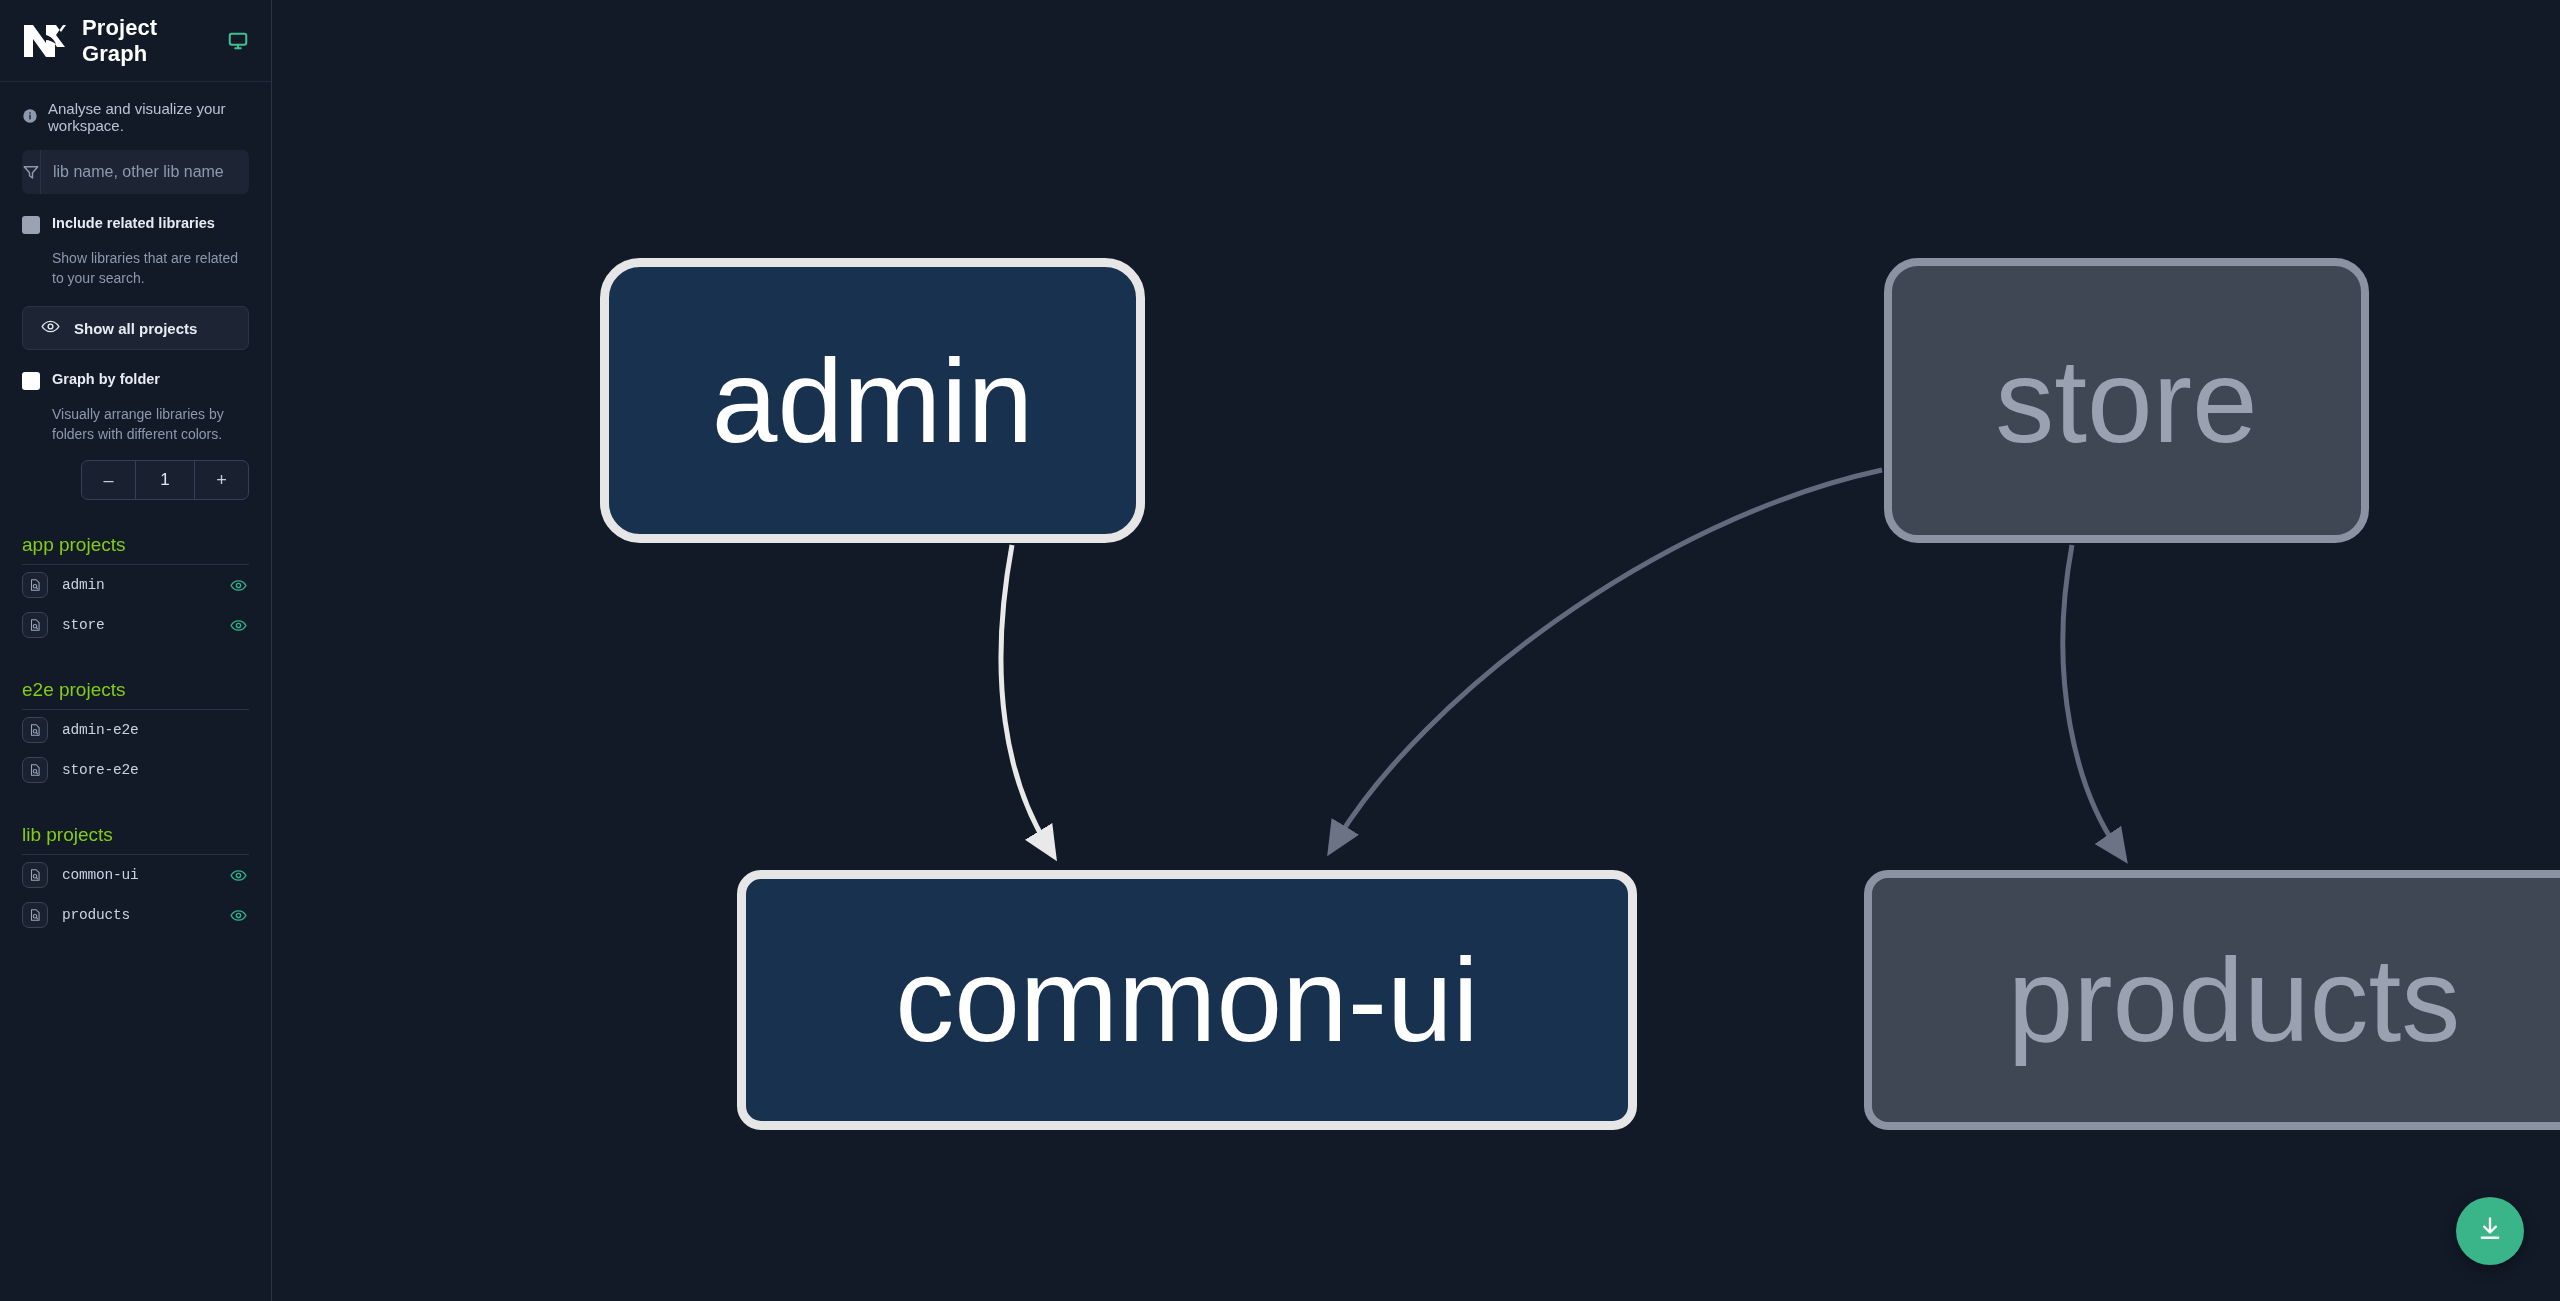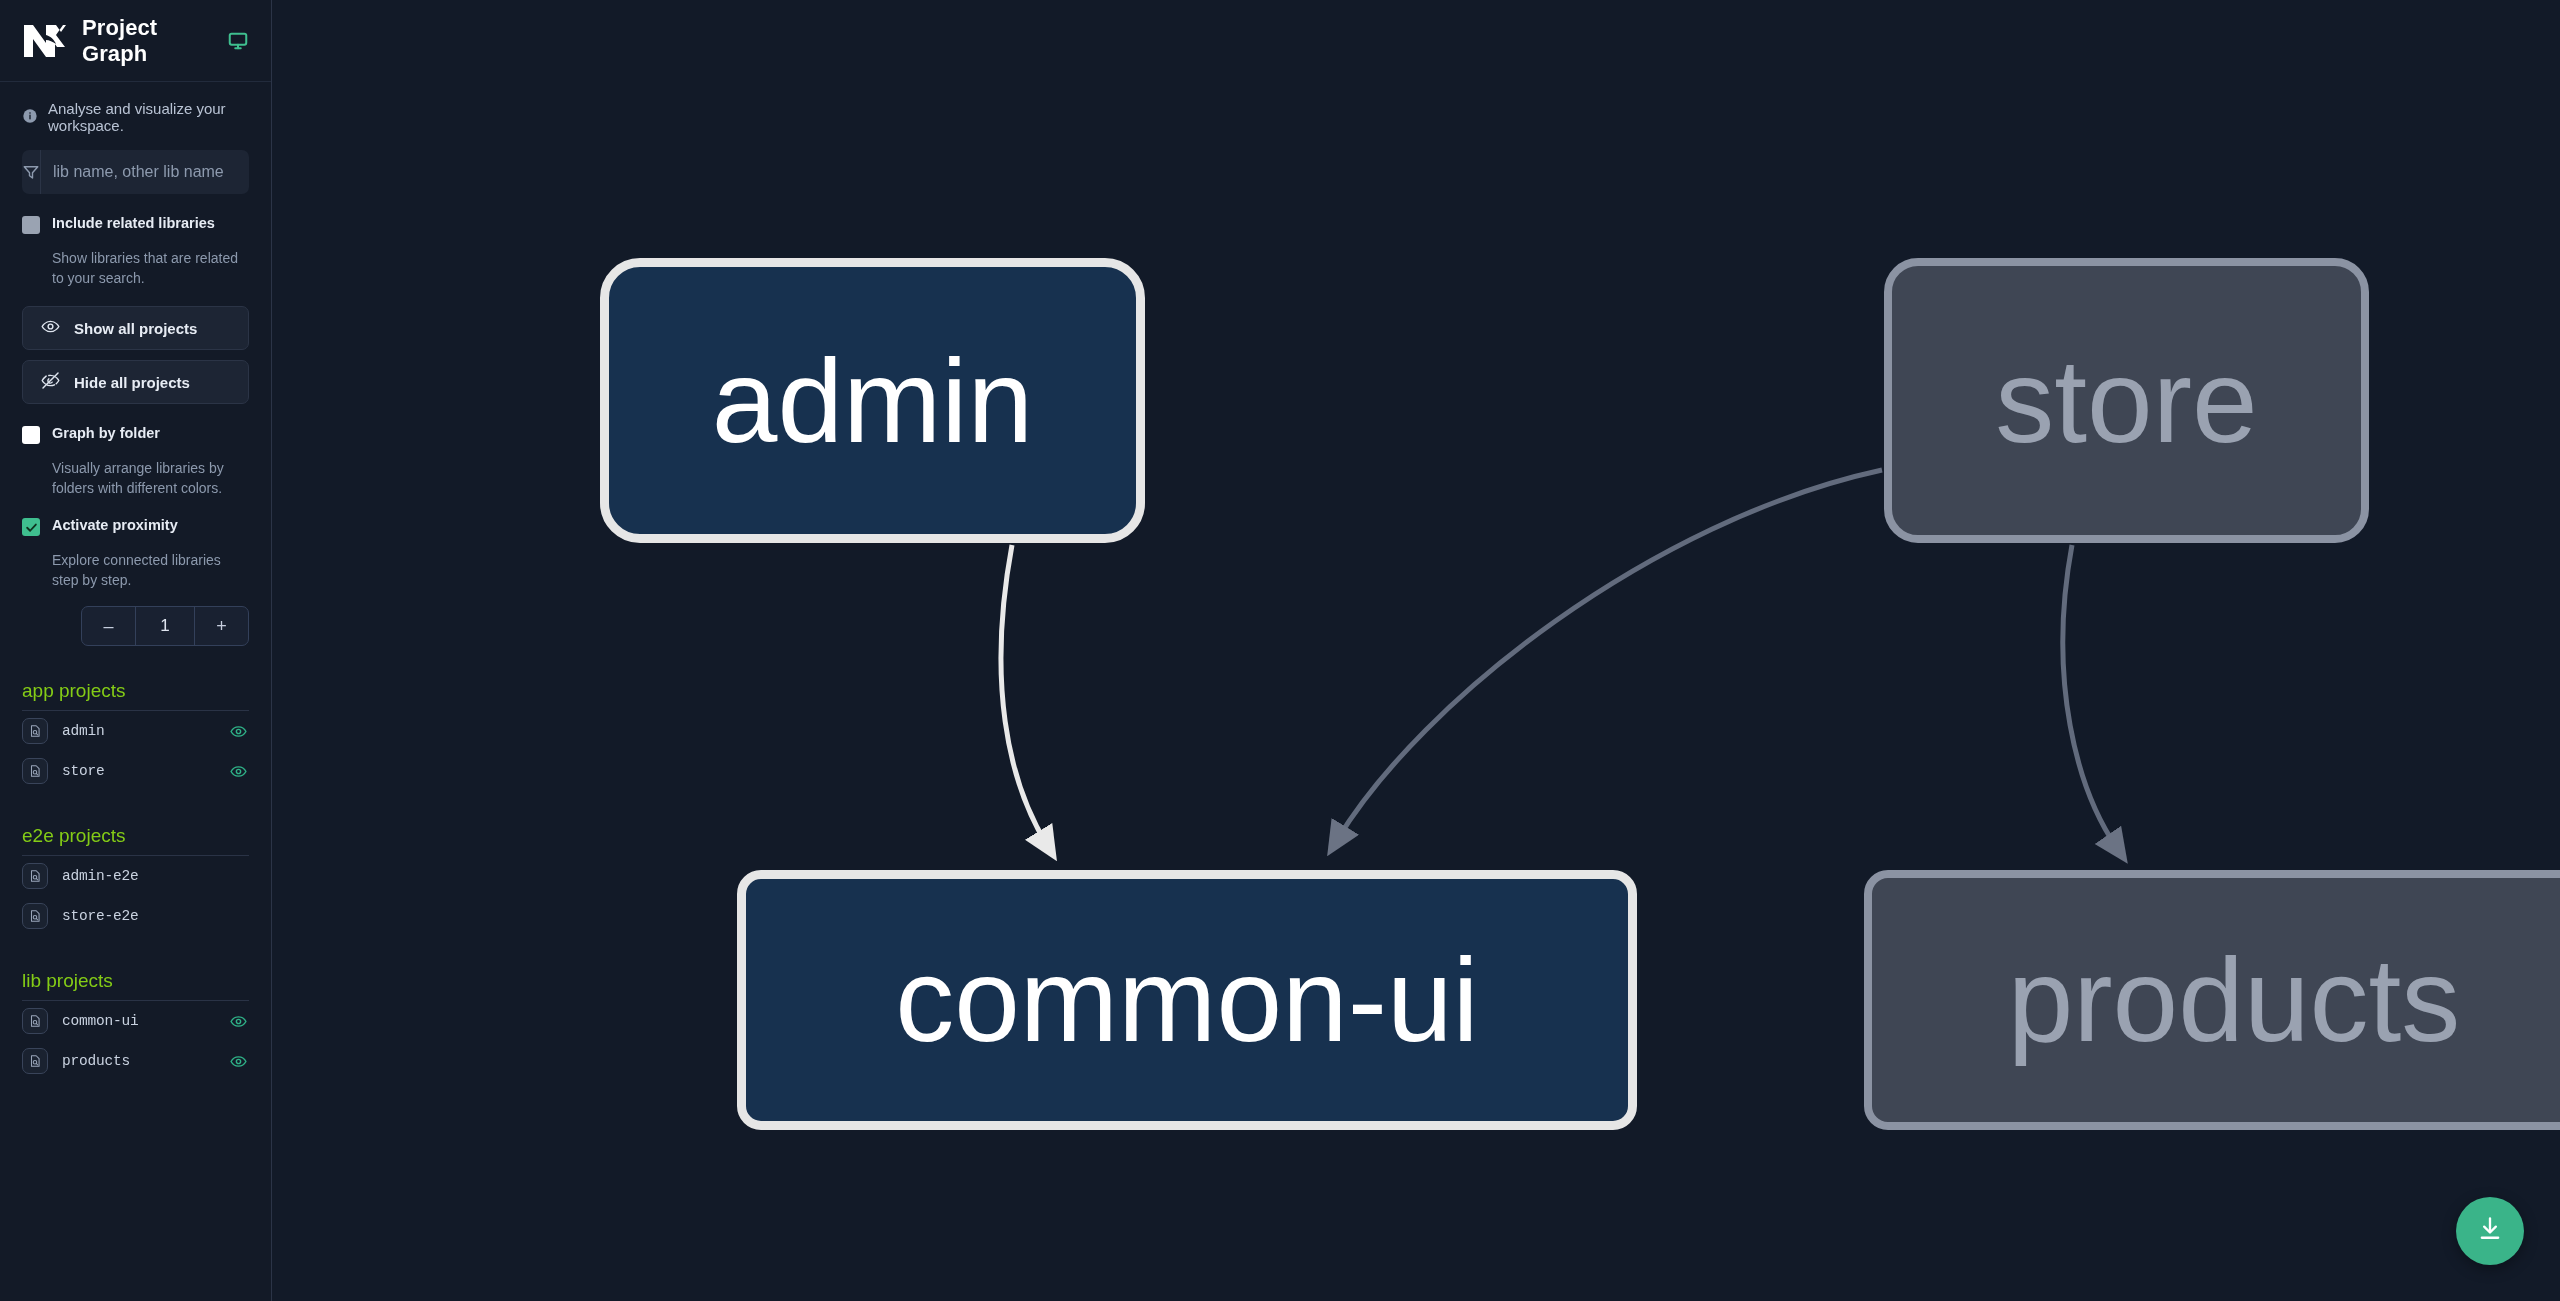--- a/index.html
+++ b/index.html
@@ -236,53 +236,29 @@
         <span>
           <svg width="19" height="19" viewBox="0 0 24 24" fill="none" stroke="#dfe5ef" stroke-width="1.8" stroke-linecap="round" stroke-linejoin="round">
             <path d="M1.5 12S5 5.5 12 5.5 22.5 12 22.5 12 19 18.5 12 18.5 1.5 12 1.5 12z"></path>
             <circle cx="12" cy="12" r="3"></circle>
           </svg>
         </span>
         <span>Show all projects</span>
       </button>
     </div>
 
-    <div class="btn-row b2">
-      <button class="wbtn">
-        <span>
-          <svg width="19" height="19" viewBox="0 0 24 24" fill="none" stroke="#dfe5ef" stroke-width="1.8" stroke-linecap="round" stroke-linejoin="round">
-            <path d="M17 17.5C15.5 18.2 13.9 18.5 12 18.5 5 18.5 1.5 12 1.5 12a19 19 0 0 1 5-5.6"></path>
-            <path d="M9.9 5.7A9.9 9.9 0 0 1 12 5.5c7 0 10.5 6.5 10.5 6.5a19.4 19.4 0 0 1-3.3 4.2"></path>
-            <path d="M9.9 9.9a3 3 0 1 0 4.2 4.2"></path>
-            <line x1="2.5" y1="21.5" x2="21.5" y2="2.5"></line>
-          </svg>
-        </span>
-        <span>Hide all projects</span>
-      </button>
-    </div>
 
     <div class="opt-row">
       <span class="cbox white"></span>
       <span class="opt-text">
         <span class="opt-label" style="display:block">Graph by folder</span>
         <span class="opt-desc" style="display:block">Visually arrange libraries by folders with different colors.</span>
       </span>
     </div>
 
-    <div class="opt-row tight">
-      <span class="cbox green">
-        <svg width="13" height="13" viewBox="0 0 24 24" fill="none" stroke="#10331f" stroke-width="3.4" stroke-linecap="round" stroke-linejoin="round">
-          <polyline points="4 12.5 9.5 18 20 6.5"></polyline>
-        </svg>
-      </span>
-      <span class="opt-text">
-        <span class="opt-label" style="display:block">Activate proximity</span>
-        <span class="opt-desc" style="display:block">Explore connected libraries step by step.</span>
-      </span>
-    </div>
 
     <div class="stepper-wrap">
       <div class="stepper">
         <button class="st-btn">–</button>
         <span class="st-val">1</span>
         <button class="st-btn">+</button>
       </div>
     </div>
 
     <div class="group">

